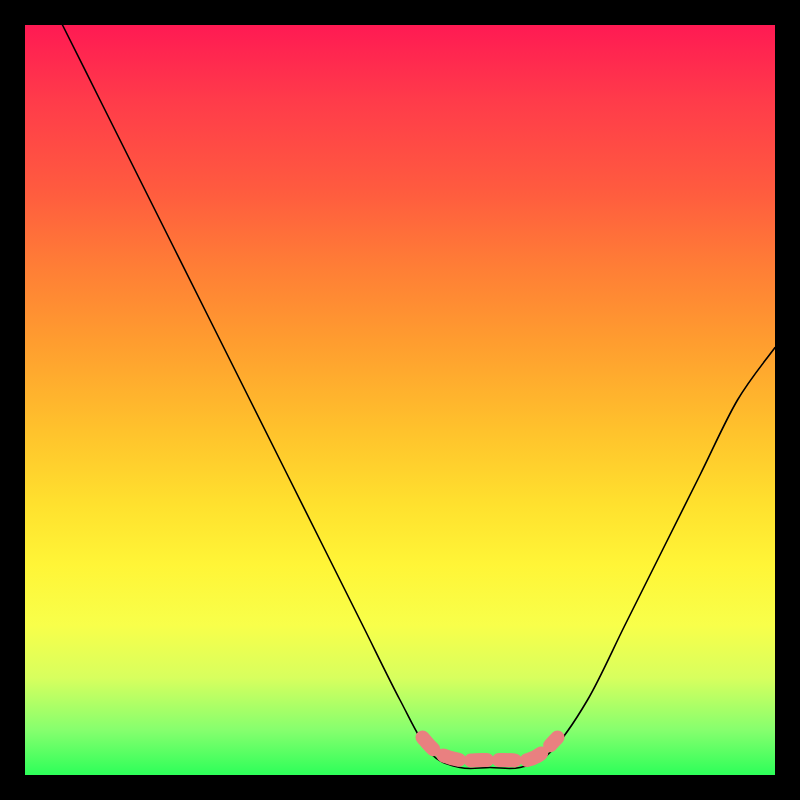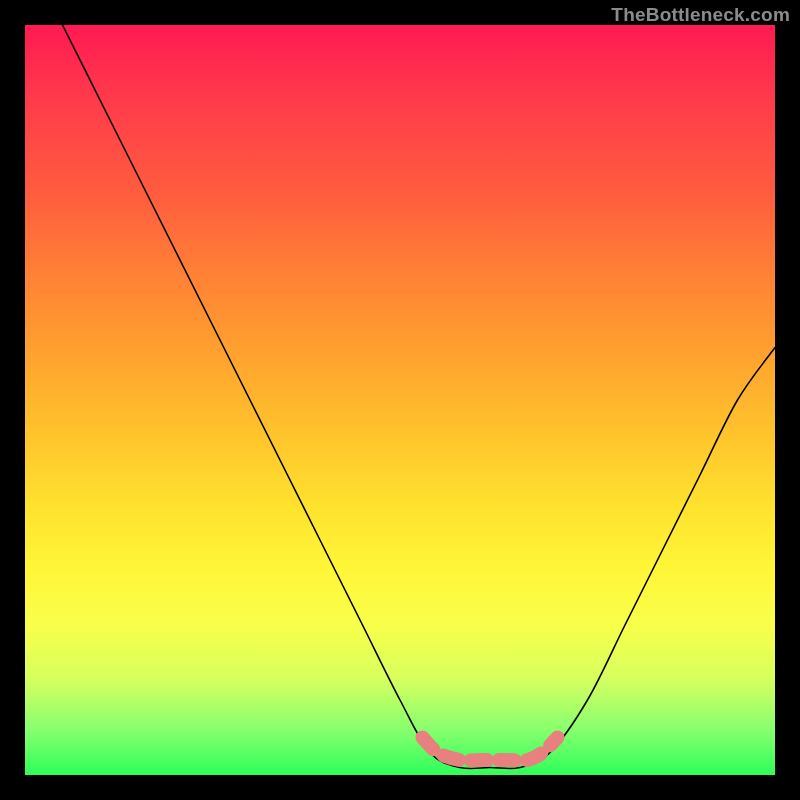--- a/index.html
+++ b/index.html
@@ -58,14 +58,13 @@
 <body>
 
 <div class="frame">
   <div class="plot-area"></div>
 
   <svg class="overlay" viewBox="0 0 750 750" preserveAspectRatio="none">
     <path fill="none" stroke="#000" stroke-width="1.6" stroke-linecap="round" d="M 37.5 0 C 43.75 12.5, 62.5 50, 75 75 C 87.5 100, 100 125, 112.5 150 C 125 175, 137.5 200, 150 225 C 162.5 250, 175 275, 187.5 300 C 200 325, 212.5 350, 225 375 C 237.5 400, 250 425, 262.5 450 C 275 475, 287.5 500, 300 525 C 312.5 550, 325 575, 337.5 600 C 350 625, 363.75 653.75, 375 675 C 386.25 696.25, 395 716.25, 405 727.5 C 415 738.75, 424.99999999999994 740, 434.99999999999994 742.5 C 444.99999999999994 745, 455 742.5, 465 742.5 C 475 742.5, 485 745, 495 742.5 C 505 740, 513.75 738.75, 525 727.5 C 536.25 716.25, 550 696.25, 562.5 675 C 575 653.75, 587.5 625, 600 600 C 612.5 575, 625 550, 637.5 525 C 650 500, 662.5 475, 675 450 C 687.5 425, 700 396.25, 712.5 375 C 725 353.75, 743.75 331.25000000000006, 750 322.50000000000006" id="curve-main"></path>
     <path fill="none" stroke="#e98080" stroke-width="14" stroke-linecap="round" stroke-dasharray="16 12" d="M 397.5 712.5 C 400 715, 406.25000000000006 723.75, 412.50000000000006 727.5 C 418.75000000000006 731.25, 427.49999999999994 733.75, 434.99999999999994 735 C 442.49999999999994 736.25, 450 735, 457.5 735 C 465 735, 472.5 735, 480 735 C 487.5 735, 496.25000000000006 736.25, 502.50000000000006 735 C 508.75000000000006 733.75, 512.5 731.25, 517.5 727.5 C 522.5 723.75, 530 715, 532.5 712.5" id="curve-band"></path>
   </svg>
 
-  <div class="watermark">TheBottleneck.com</div>
 </div>
 
 </body></html>

